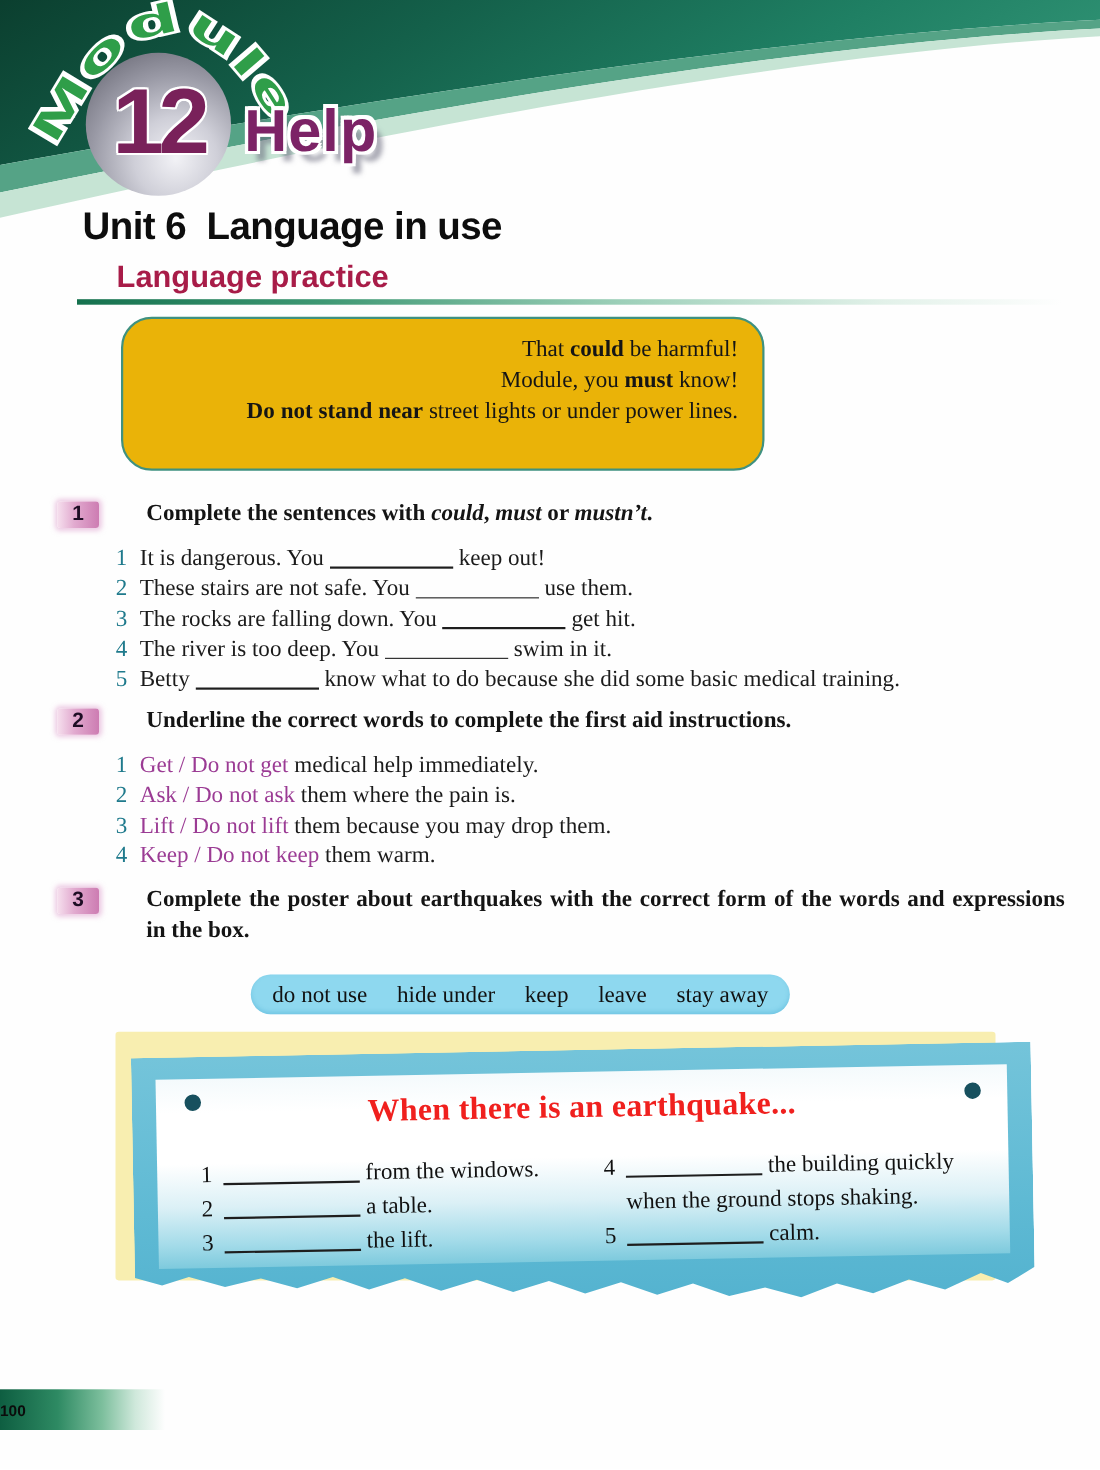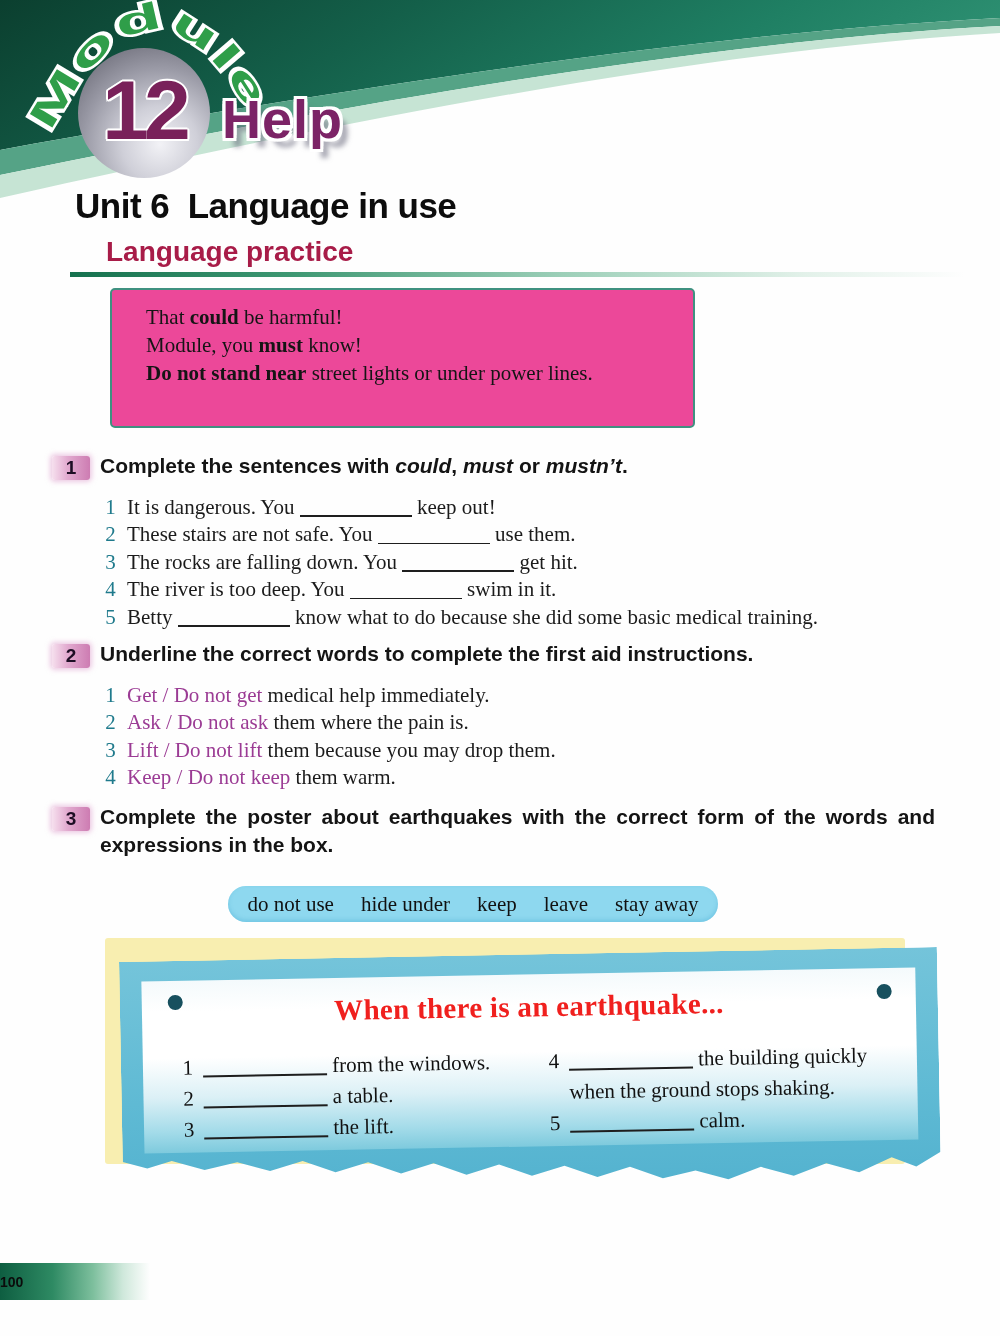--- a/index.html
+++ b/index.html
@@ -20,31 +20,31 @@
     text-shadow:3px 3px 0 #fff,-3px -3px 0 #fff,3px -3px 0 #fff,-3px 3px 0 #fff,0 3px 0 #fff,0 -3px 0 #fff,3px 0 0 #fff,-3px 0 0 #fff,8px 9px 5px rgba(100,100,120,0.55);}
   .unit-title{position:absolute;left:75px;top:186px;font-family:"Liberation Sans",sans-serif;
     font-weight:bold;font-size:35px;color:#0d0d0d;white-space:pre;letter-spacing:-0.5px;}
   .section-title{position:absolute;left:73px;top:236px;font-family:"Liberation Sans",sans-serif;
     font-weight:bold;font-size:28px;color:#a81c48;margin-left:33px;}
   .section-underline{position:absolute;left:70px;top:272px;width:895px;height:5px;
     background:linear-gradient(90deg,#15714e 0%,#3e9873 25%,#9ccfb8 55%,#e2f1e9 82%,rgba(255,255,255,0) 100%);}
 
   
   .speech-box{position:absolute;left:110px;top:288px;width:585px;height:140px;box-sizing:border-box;
-    background:#ec4899;border:2.5px solid #3f9180;border-radius:5px;padding:13px 22px 0 34px;
-    font-size:21px;line-height:28px;color:#151515;}
+    background:#eab308;border:2.5px solid #3f9180;border-radius:28px;padding:13px 22px 0 34px;
+    font-size:21px;line-height:28px;color:#151515;text-align:right;}
 
   
   .badge{position:absolute;width:38px;height:24px;border-radius:3px;
     background:linear-gradient(90deg,#f6e0ee 0%,#e2abd0 40%,#cd7cb2 100%);
     box-shadow:0 0 5px 2px rgba(222,160,205,0.55);
     display:flex;align-items:center;justify-content:center;
     font-family:"Liberation Sans",sans-serif;font-weight:bold;font-size:19px;color:#1d0d24;}
-  .ex-title{position:absolute;font-family:Liberation Sans, sans-serif;font-weight:bold;
-    font-size:21px;color:#141414;line-height:28px;}
+  .ex-title{position:absolute;font-family:Liberation Serif, serif;font-weight:bold;
+    font-size:21px;color:#141414;line-height:28px;margin-left:33px;}
   .ex-items{position:absolute;font-size:21px;line-height:27.4px;color:#1b1b1b;}
   .num{color:#1f7a8c;display:inline-block;width:15px;margin-right:9px;text-align:center;}
   .b{font-weight:bold;}
   .i{font-style:italic;}
   .c-purple{color:#9b3b94;}
   .blank{display:inline-block;height:1.6px;background:#1e1e1e;vertical-align:-3px;}
 
   
   .word-box{position:absolute;left:228px;top:886px;width:490px;height:36px;border-radius:18px;
     background:#8ed8ef;box-shadow:inset 0 -2px 4px rgba(70,170,210,0.4);

